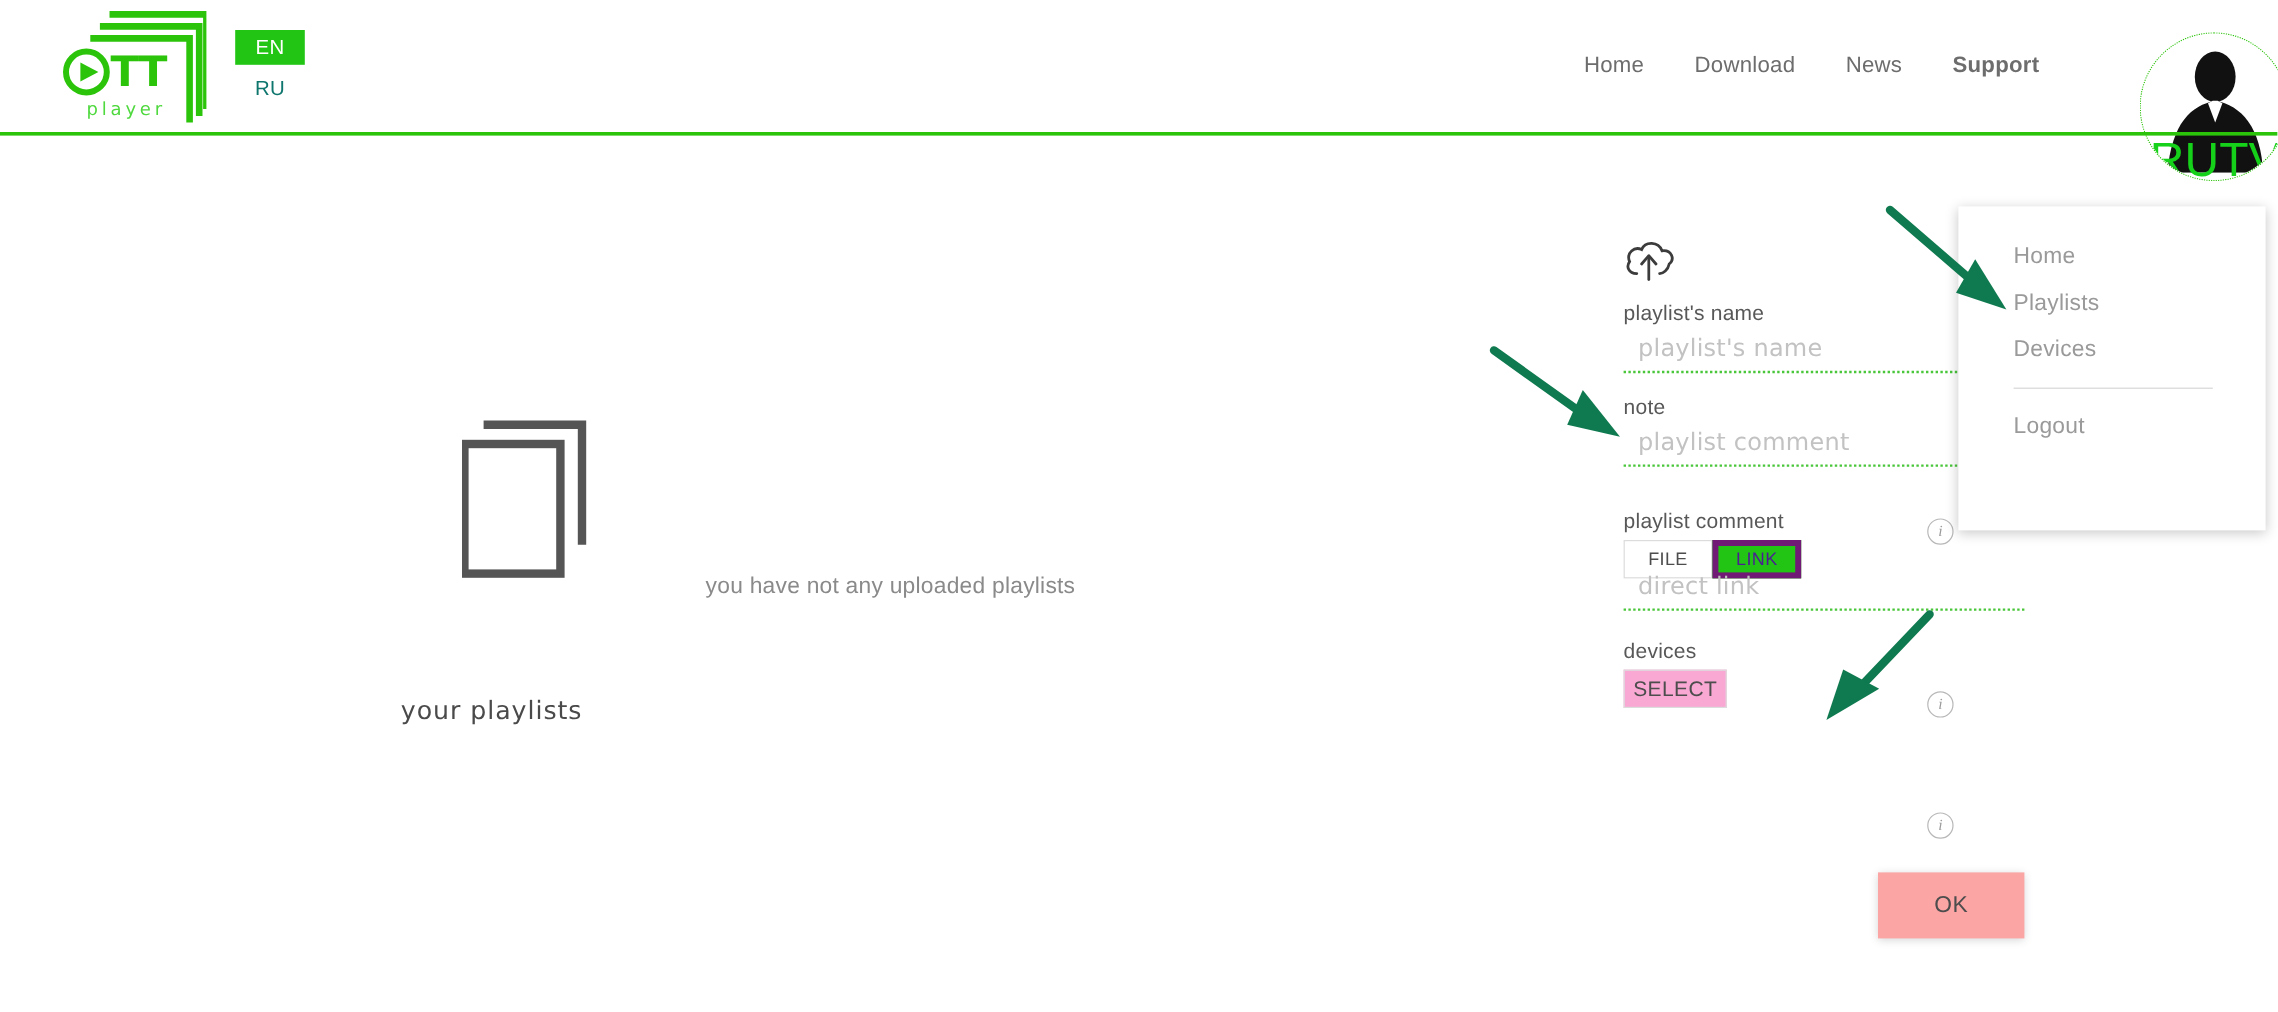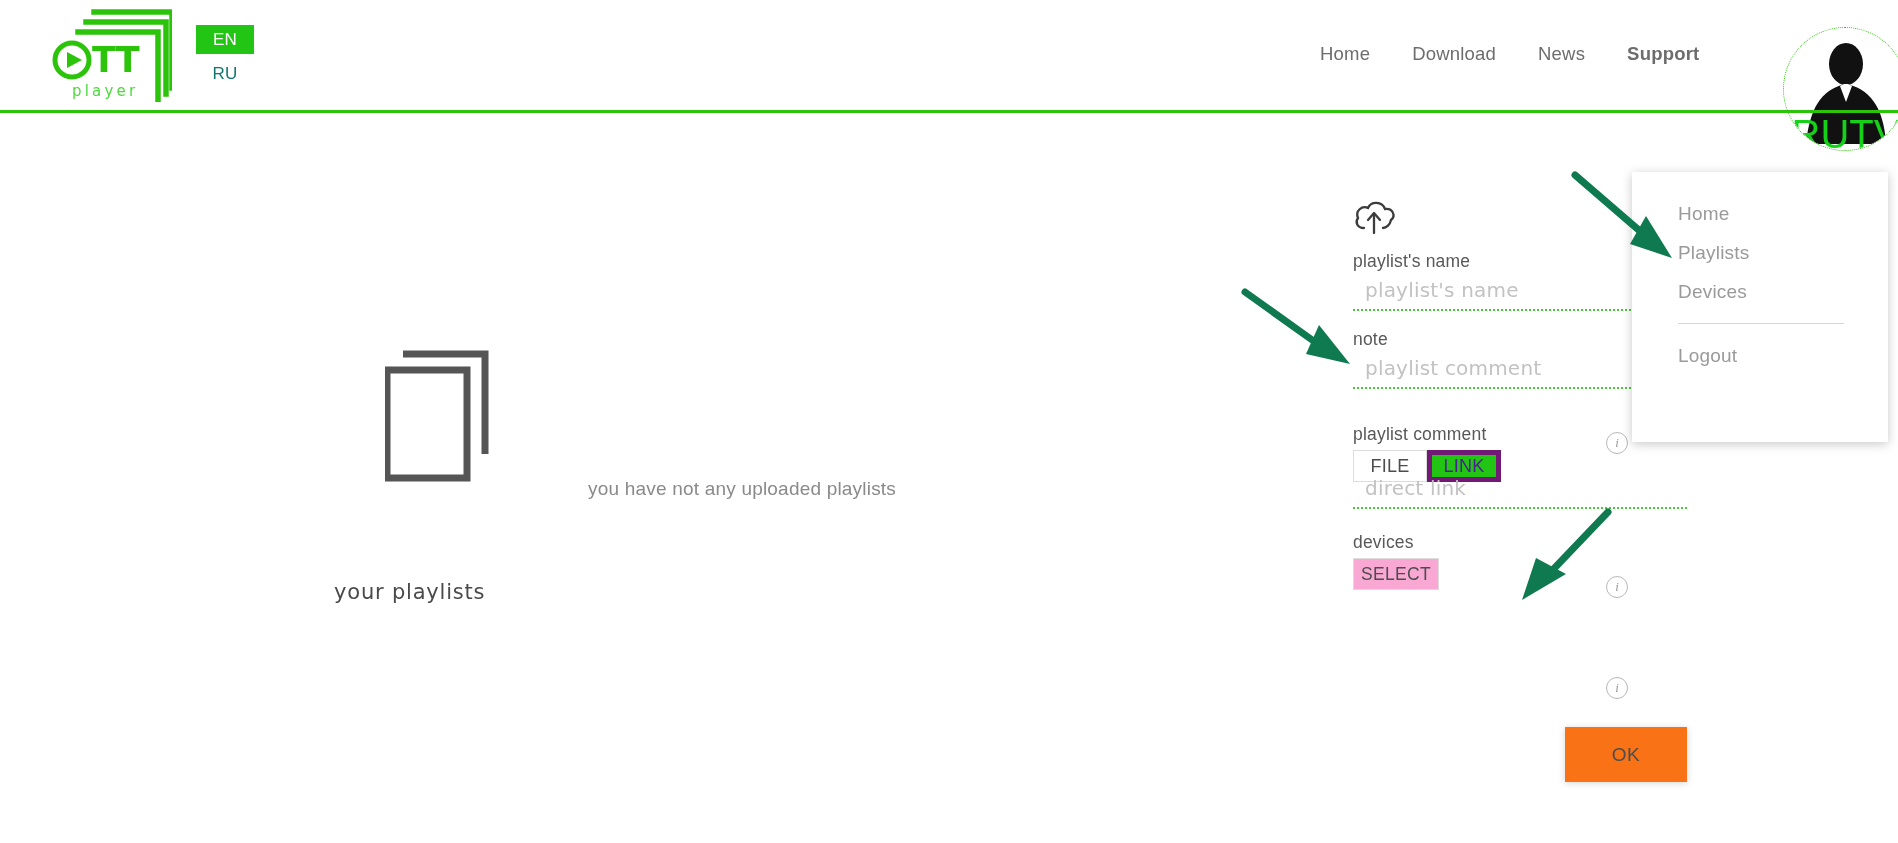--- a/index.html
+++ b/index.html
@@ -112,21 +112,21 @@
 
   #label-note   { position: absolute; left: 0px; top: 133px; }
   #input-note   { position: absolute; left: 12px; top: 160px; }
   #uline-note   { position: absolute; left: 0px;  top: 191px; width: 334px; }
 
   #label-source { position: absolute; left: 0px; top: 228px; }
   #source-toggle { position: absolute; left: 0px; top: 254px; display: flex; }
   .toggle-btn {
     width: 74px; height: 32px;
     display: flex; align-items: center; justify-content: center;
-    font-size: 18px; cursor: pointer; letter-spacing: .3px;
+    font-size: 15px; cursor: pointer; letter-spacing: .3px;
   }
   .toggle-btn.inactive { background: #fff; color: #4d4d4d; border: 1px solid #dcdcdc; }
   .toggle-btn.active { background: #22c514; color: #4c1d95; border: 5px solid #701a75; }
 
   #input-link   { position: absolute; left: 12px; top: 280px; }
   #uline-link   { position: absolute; left: 0px;  top: 311px; width: 334px; }
 
   #label-devices { position: absolute; left: 0px; top: 336px; }
   #btn-select {
     position: absolute; left: 0px; top: 362px;
@@ -143,21 +143,21 @@
     display: flex; align-items: center; justify-content: center;
     font-family: "Liberation Serif", serif; cursor: pointer;
   }
   #info-comment { position: absolute; left: 246px; top: 198px; }
   #info-link    { position: absolute; left: 246px; top: 576px; }
   #info-devices { position: absolute; left: 246px; top: 678px; }
 
   #btn-ok {
     position: absolute; left: 1565px; top: 727px;
     width: 122px; height: 55px;
-    background: #f97316; box-shadow: 0 1px 7px rgba(0,0,0,.17);
+    background: #fca5a5; box-shadow: 0 1px 7px rgba(0,0,0,.17);
     display: flex; align-items: center; justify-content: center;
     color: #4d4d4d; font-size: 19px; cursor: pointer; letter-spacing: .4px;
   }
 
   
   #annotations { position: absolute; left: 0; top: 0; width: 1898px; height: 843px; pointer-events: none; z-index: 60; }
 </style>
 </head>
 <body>
 

